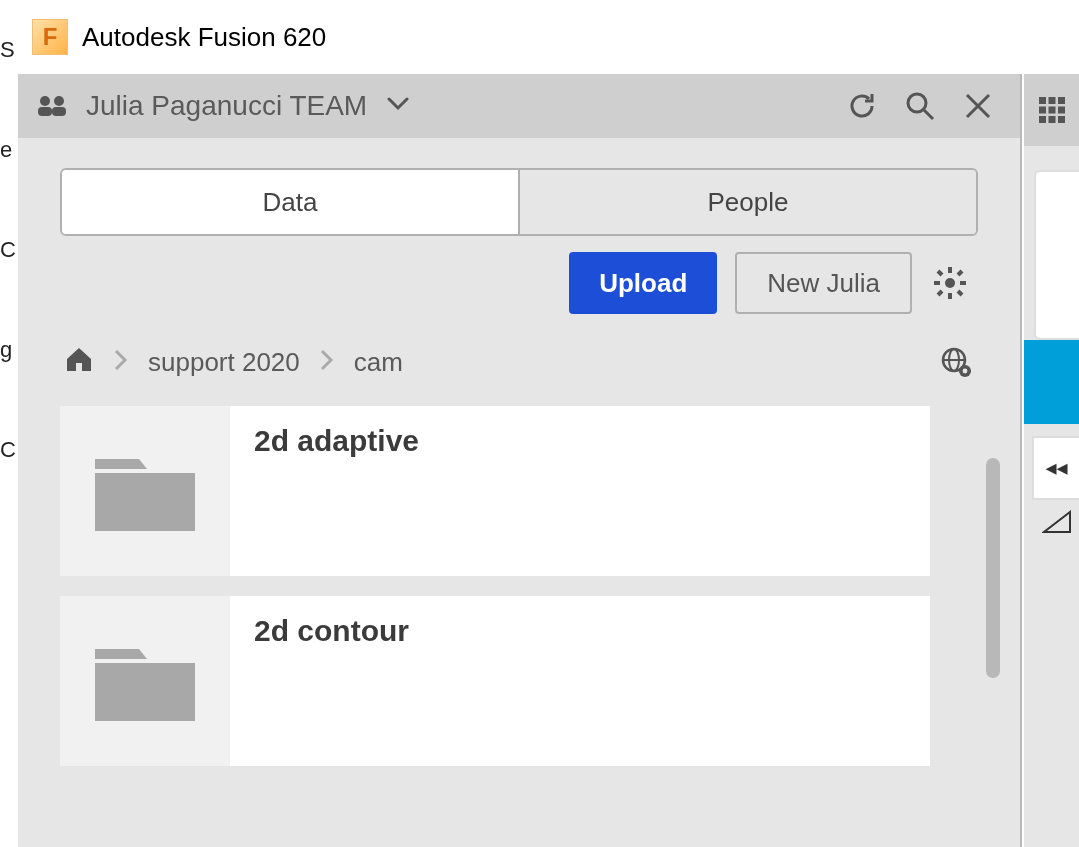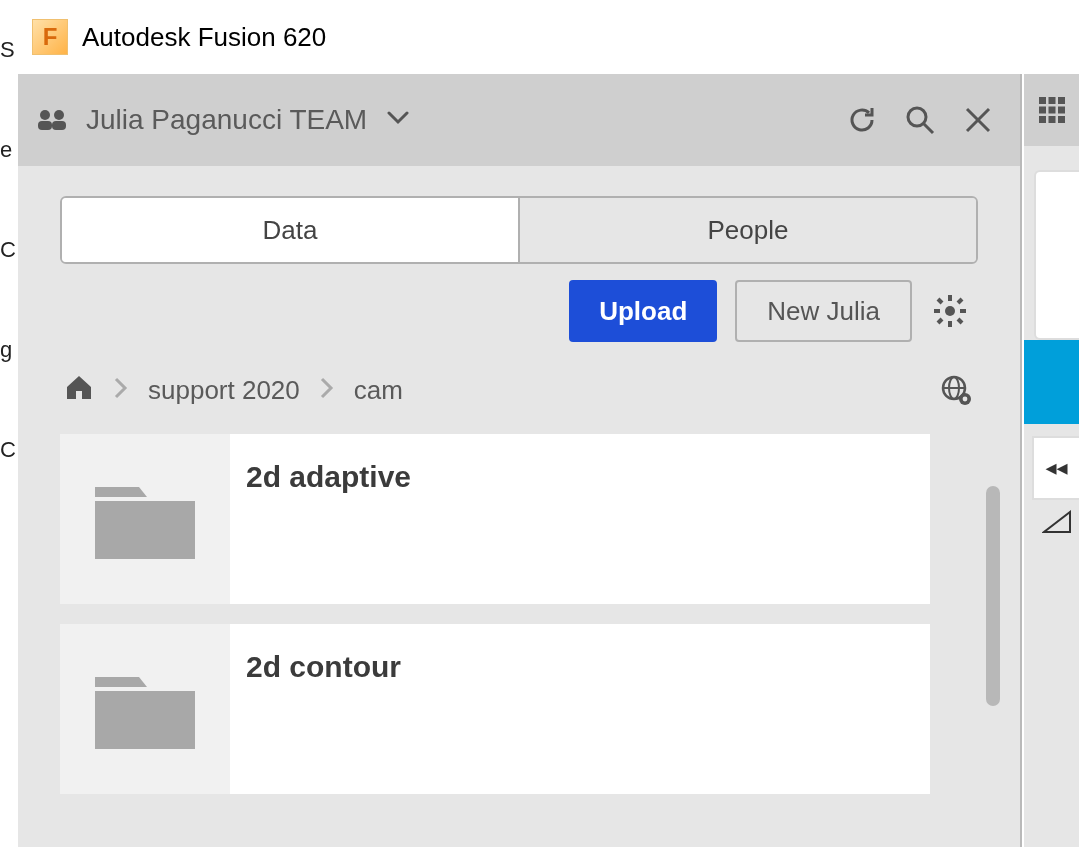--- a/index.html
+++ b/index.html
@@ -55,21 +55,21 @@
     top: 74px;
     width: 1004px;
     height: 773px;
     border-right: 2px solid #b9b9b9;
     display: flex;
     flex-direction: column;
     background: #e6e6e6;
   }
 
   .panel-header {
-    height: 92px;
+    height: 64px;
     background: #cfcfcf;
     display: flex;
     align-items: center;
     padding: 0 18px;
     gap: 10px;
   }
   .team-icon svg { display: block; }
   .team-name {
     font-size: 28px;
     color: #5a5a5a;
@@ -188,25 +188,24 @@
   .file-thumb {
     width: 170px;
     background: #f1f1f1;
     display: flex;
     align-items: center;
     justify-content: center;
   }
   .folder-shape svg { display:block; }
   .file-label {
     flex: 1;
-    padding: 18px 16px;
+    padding: 18px 24px;
     font-size: 30px;
     font-weight: 700;
     color: #3b3b3b;
-    margin-top: 8px;
   }
 
   .scrollbar-thumb {
     position: absolute;
     right: 20px;
     top: 320px;
     width: 14px;
     height: 220px;
     background: #b8b8b8;
     border-radius: 7px;

